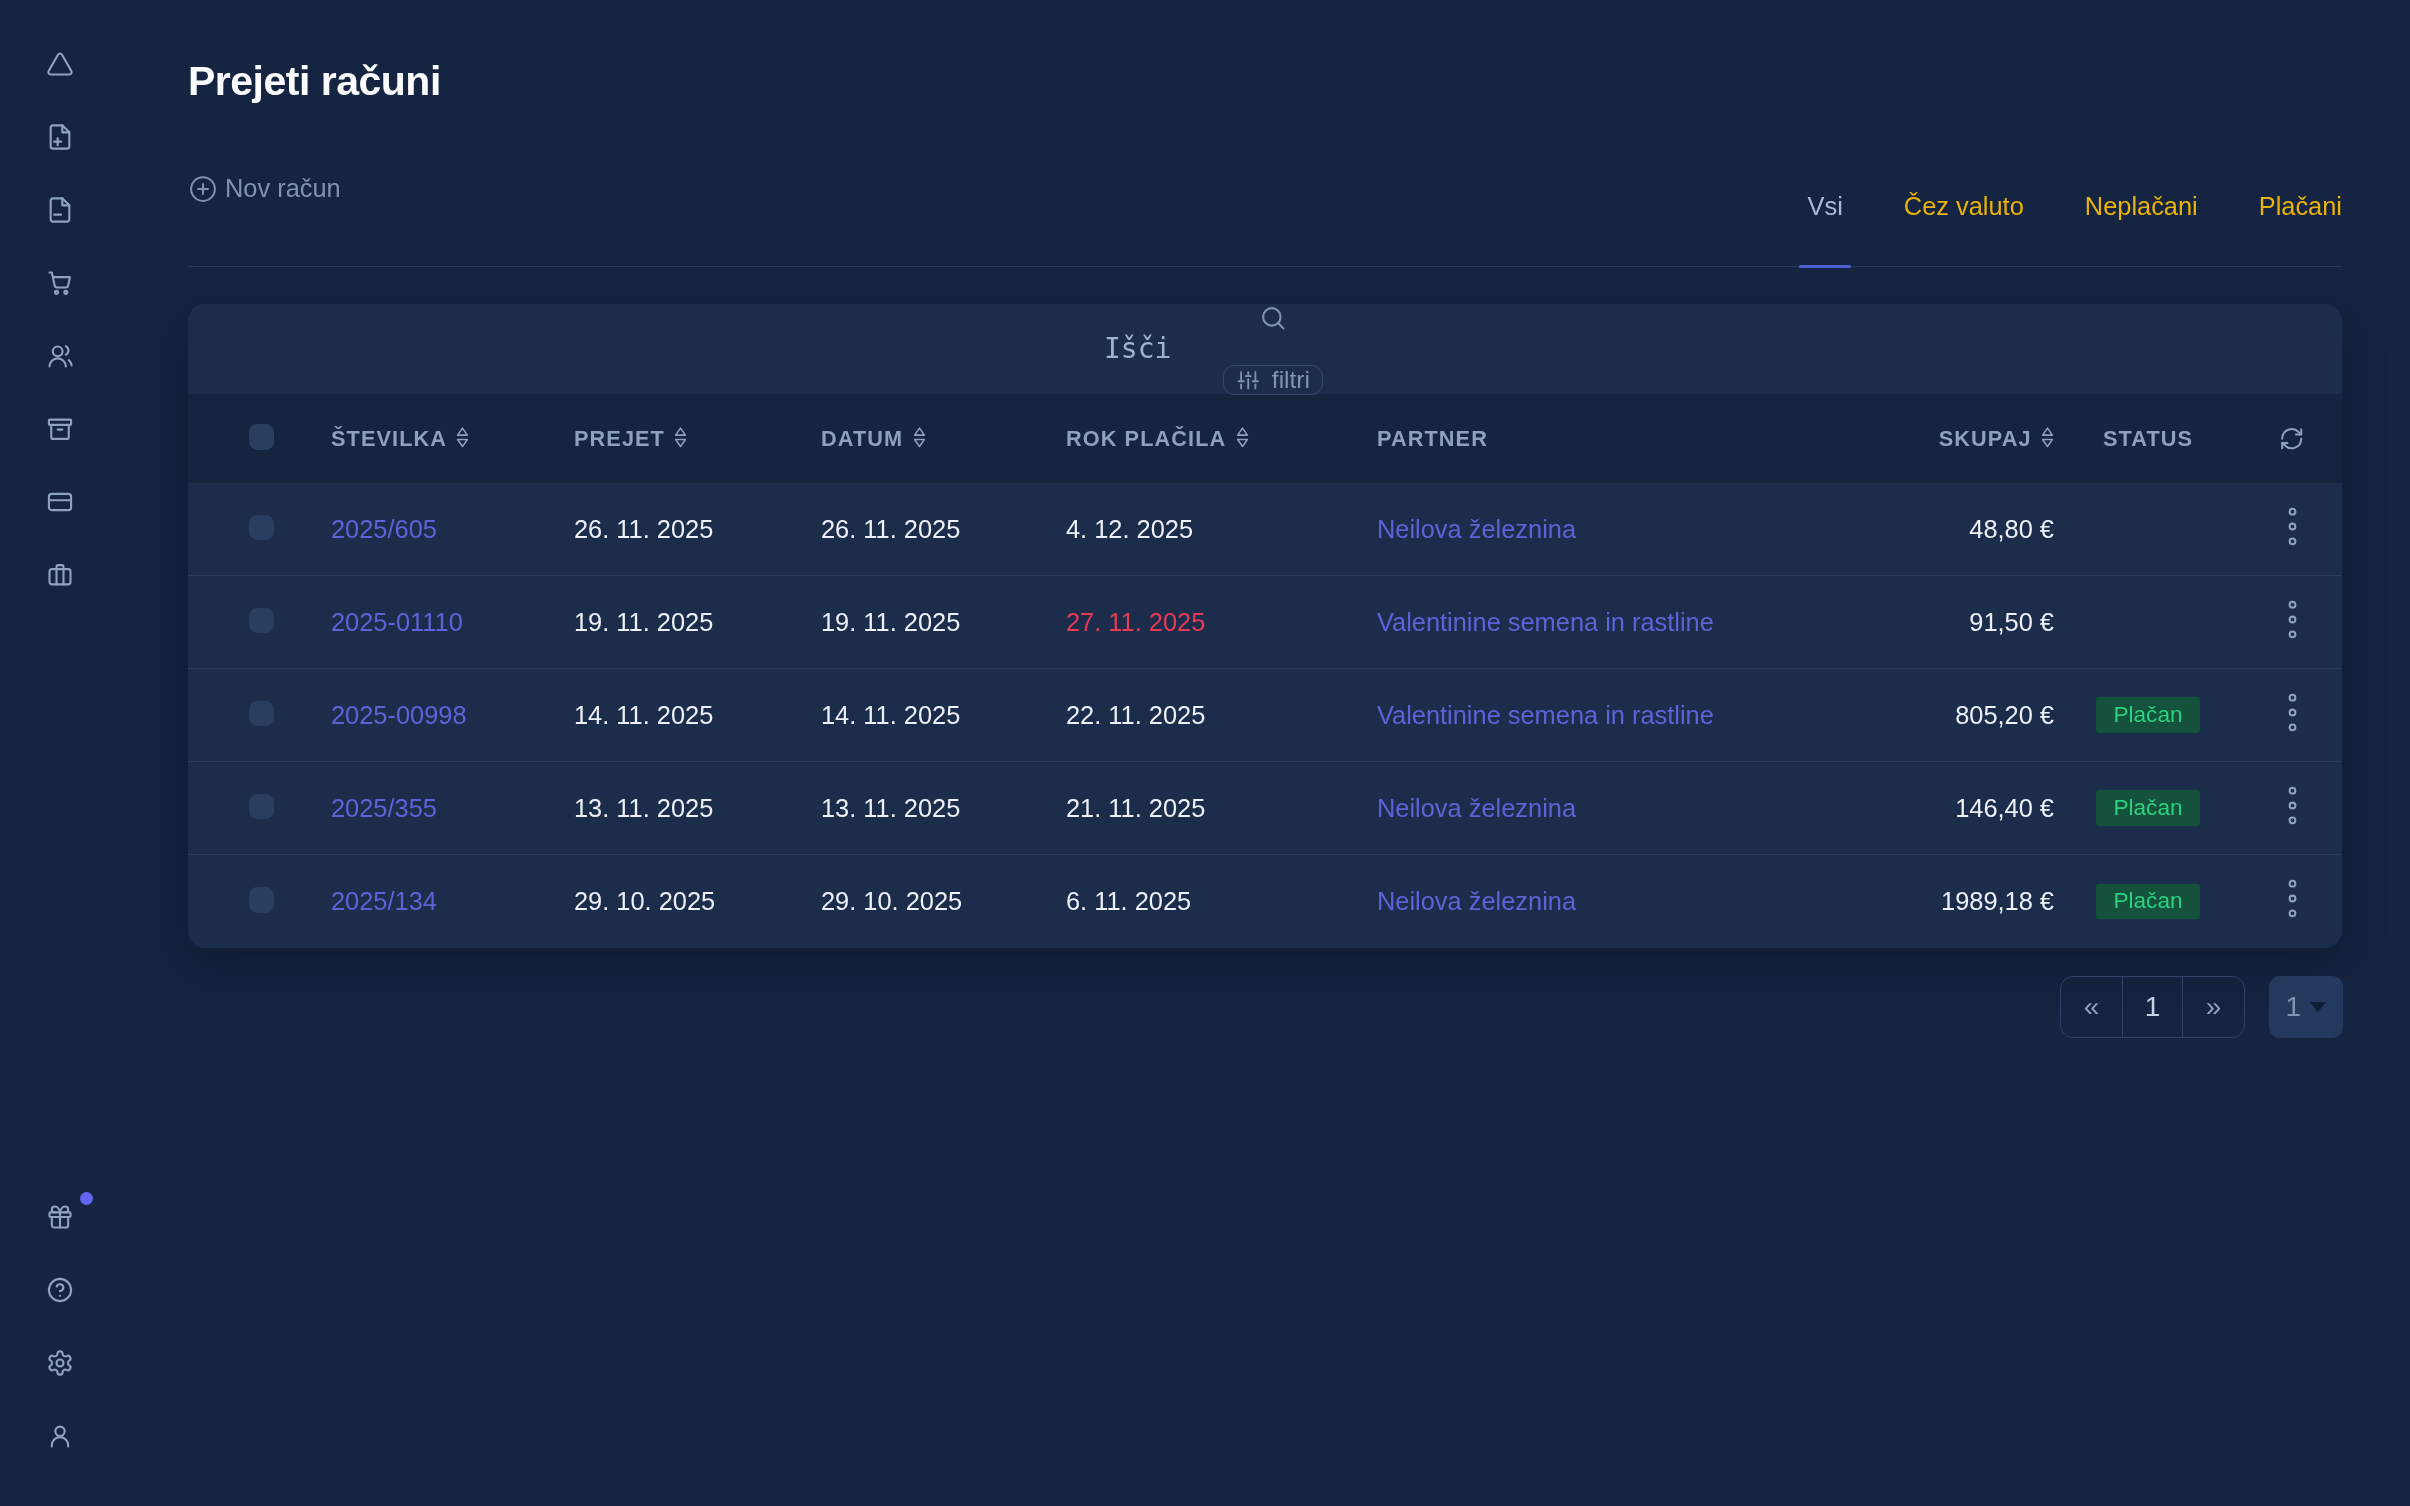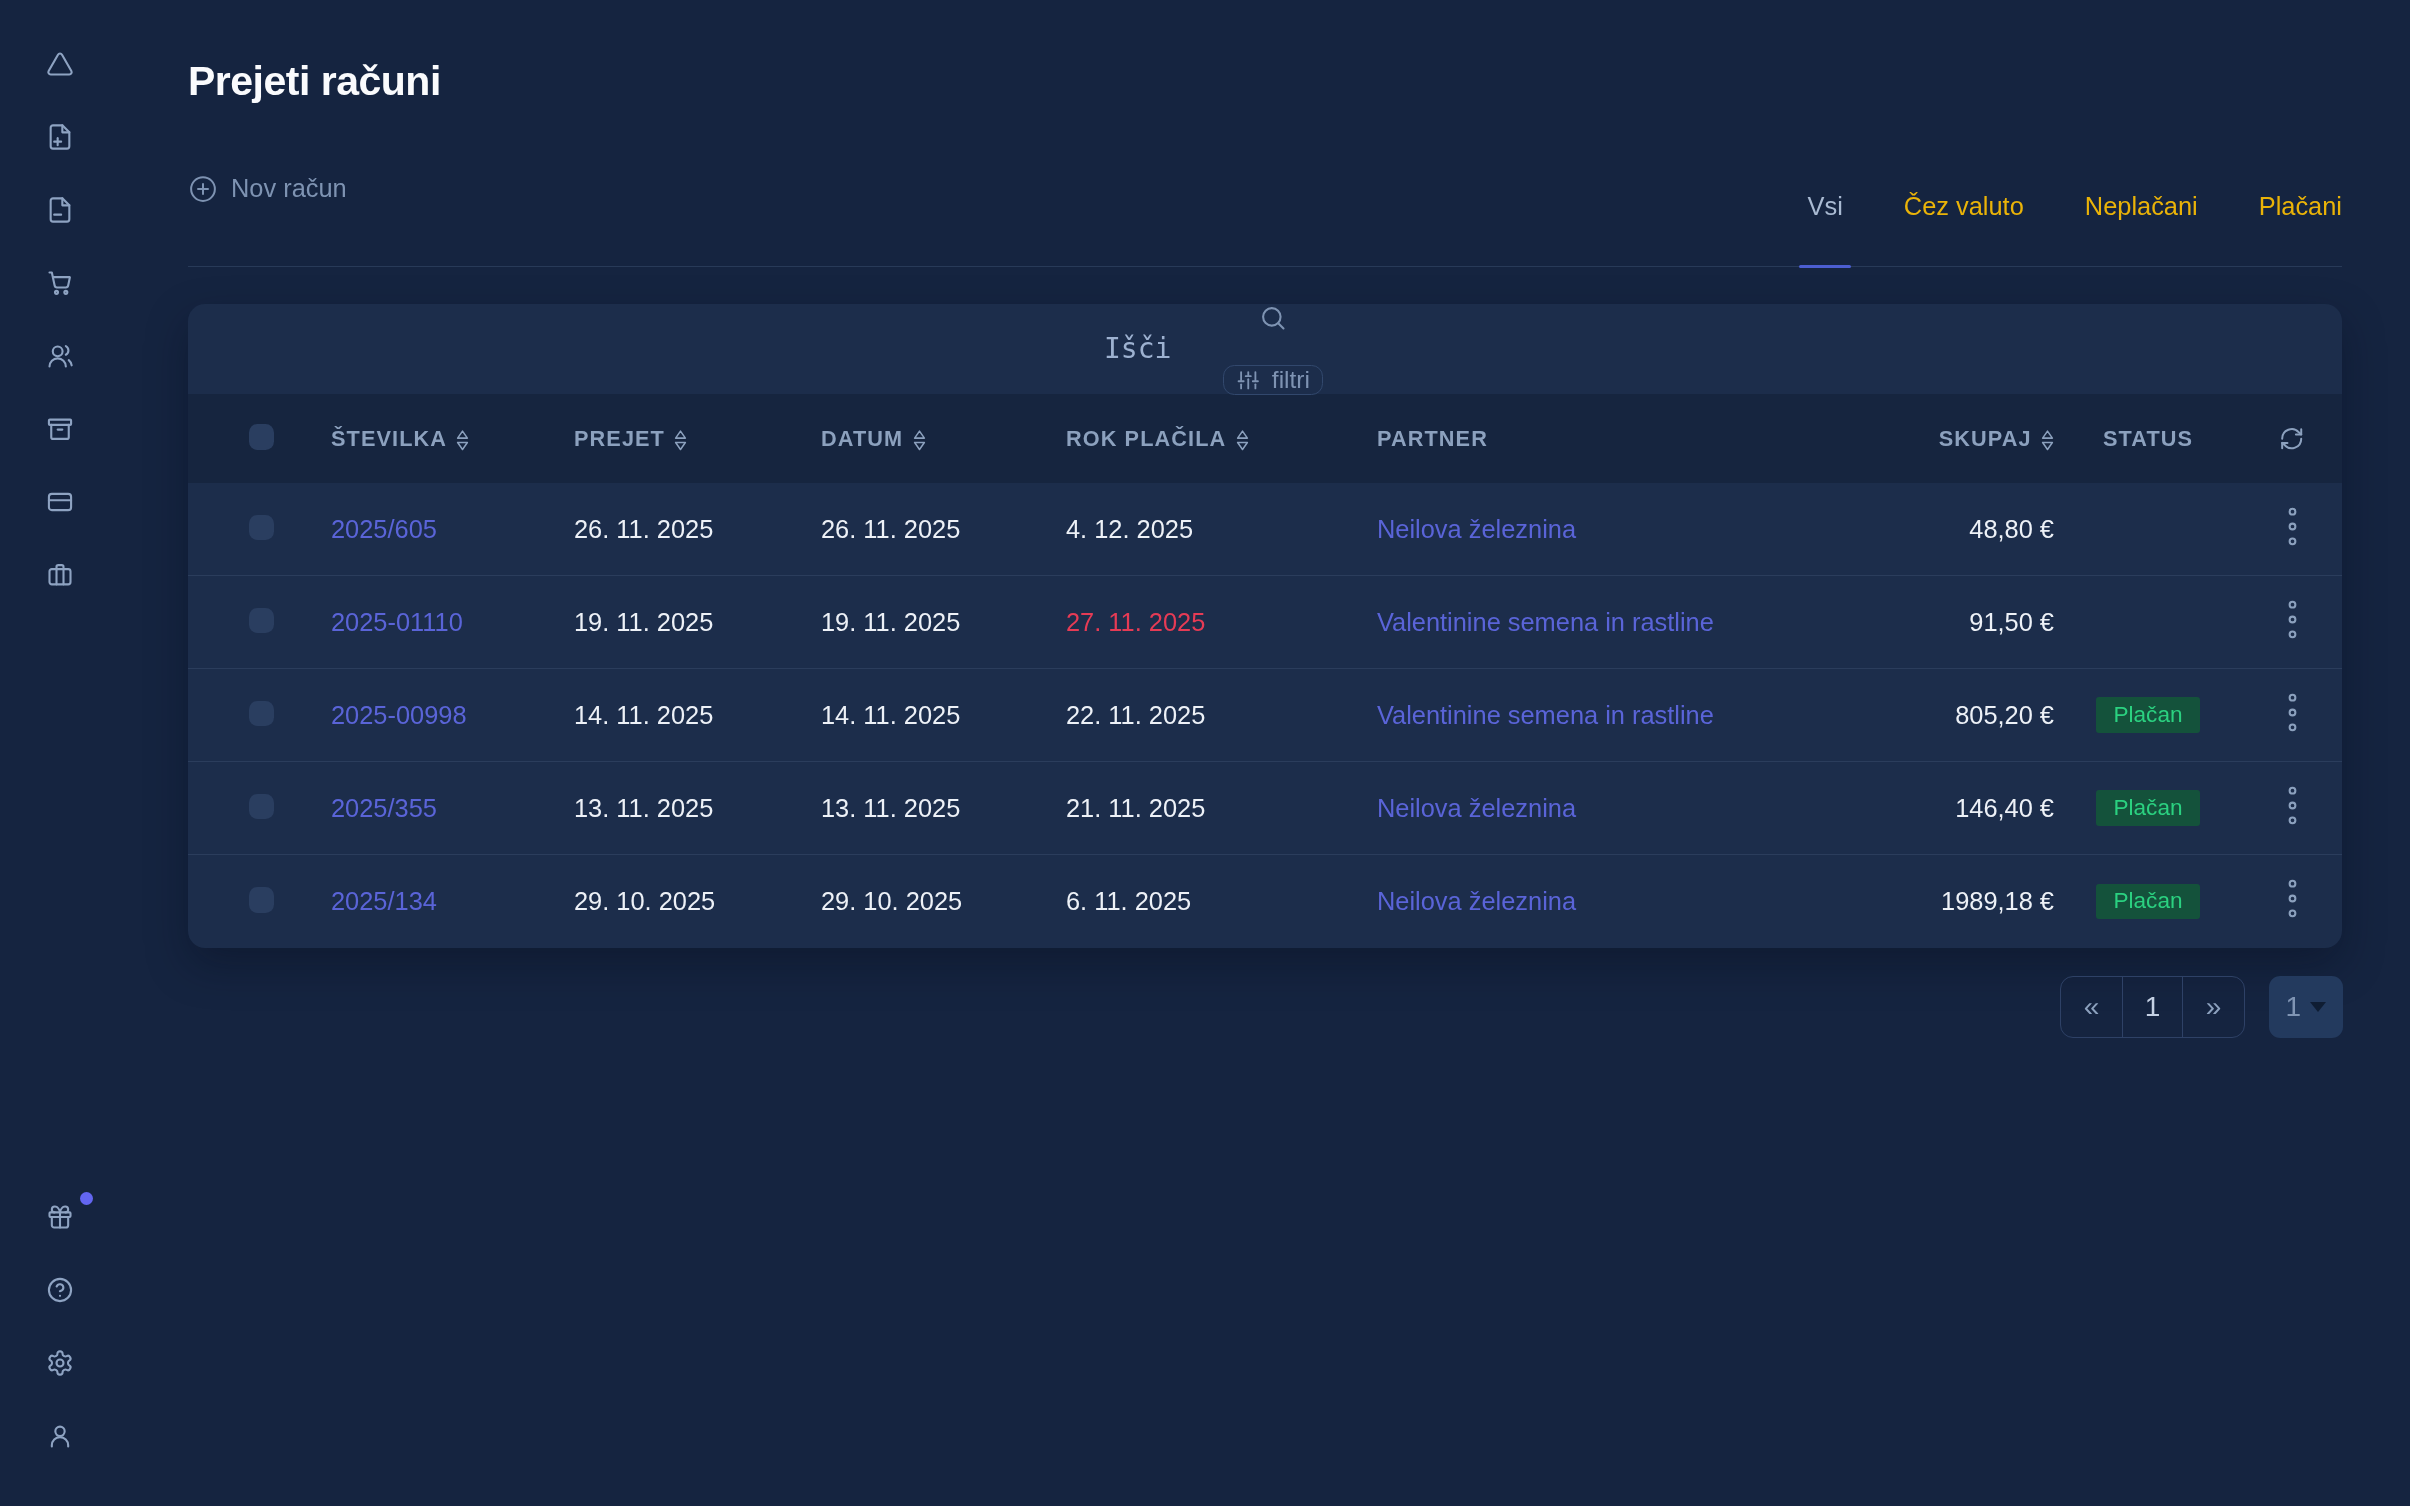--- a/index.html
+++ b/index.html
@@ -35,21 +35,21 @@
   .page-title {
     position:absolute; left:188px; top:58px;
     font-size:41px; font-weight:700; letter-spacing:-0.5px; color:#FAFBFD;
   }
   .toolbar {
     position:absolute; left:188px; top:146px; width:2154px; height:121px;
     display:flex; justify-content:space-between; align-items:stretch;
     border-bottom:0.9px solid #283A58;
   }
   .new-invoice {
-    display:flex; align-items:center; gap:13px; color:#7E93B2;
+    display:flex; align-items:center; gap:7px; color:#7E93B2;
     font-size:25.4px; cursor:pointer; margin-top:17px; height:51px;
   }
   .new-invoice svg { width:30px; height:30px; }
   .tabs { display:flex; gap:61px; height:100%; align-items:center; }
   .tab {
     position:relative; height:100%; display:flex; align-items:center;
     font-size:25.4px; color:#eab308; cursor:pointer; white-space:nowrap;
   }
   .tab.active { color:#A9BAD2; }
   .tab.active::after {
@@ -81,21 +81,21 @@
   .filter-btn svg { width:24.5px; height:24.5px; }
 
   
   .tgrid {
     display:grid;
     grid-template-columns:143px 243px 247px 245px 311px 508px 169px 188px 100px;
     align-items:center;
   }
   .thead { height:89px; background:#16253F; }
   .th {
-    display:flex; align-items:flex-end; gap:9.4px;
+    display:flex; align-items:flex-start; gap:9.4px;
     font-size:21.7px; font-weight:700; letter-spacing:1.1px; color:#8CA1BE;
     white-space:nowrap;
   }
   .sort-icon { width:13px; height:22.6px; flex:0 0 auto; }
   .sort-icon svg { width:13px; height:22.6px; display:block; }
   .c-check { padding-left:61px; }
   .checkbox {
     width:25.4px; height:25.4px; border-radius:8.5px; background:#2A3E60;
     display:inline-block; cursor:pointer;
   }

